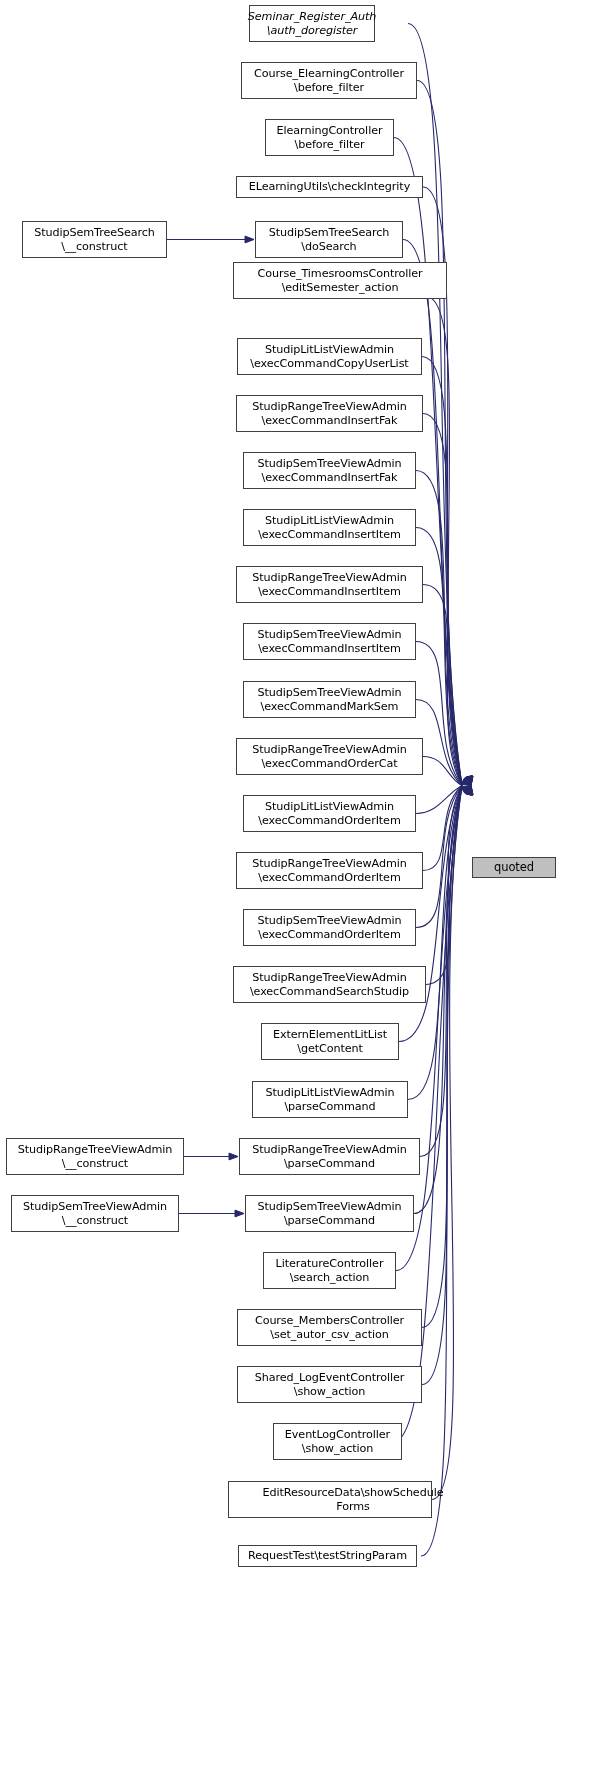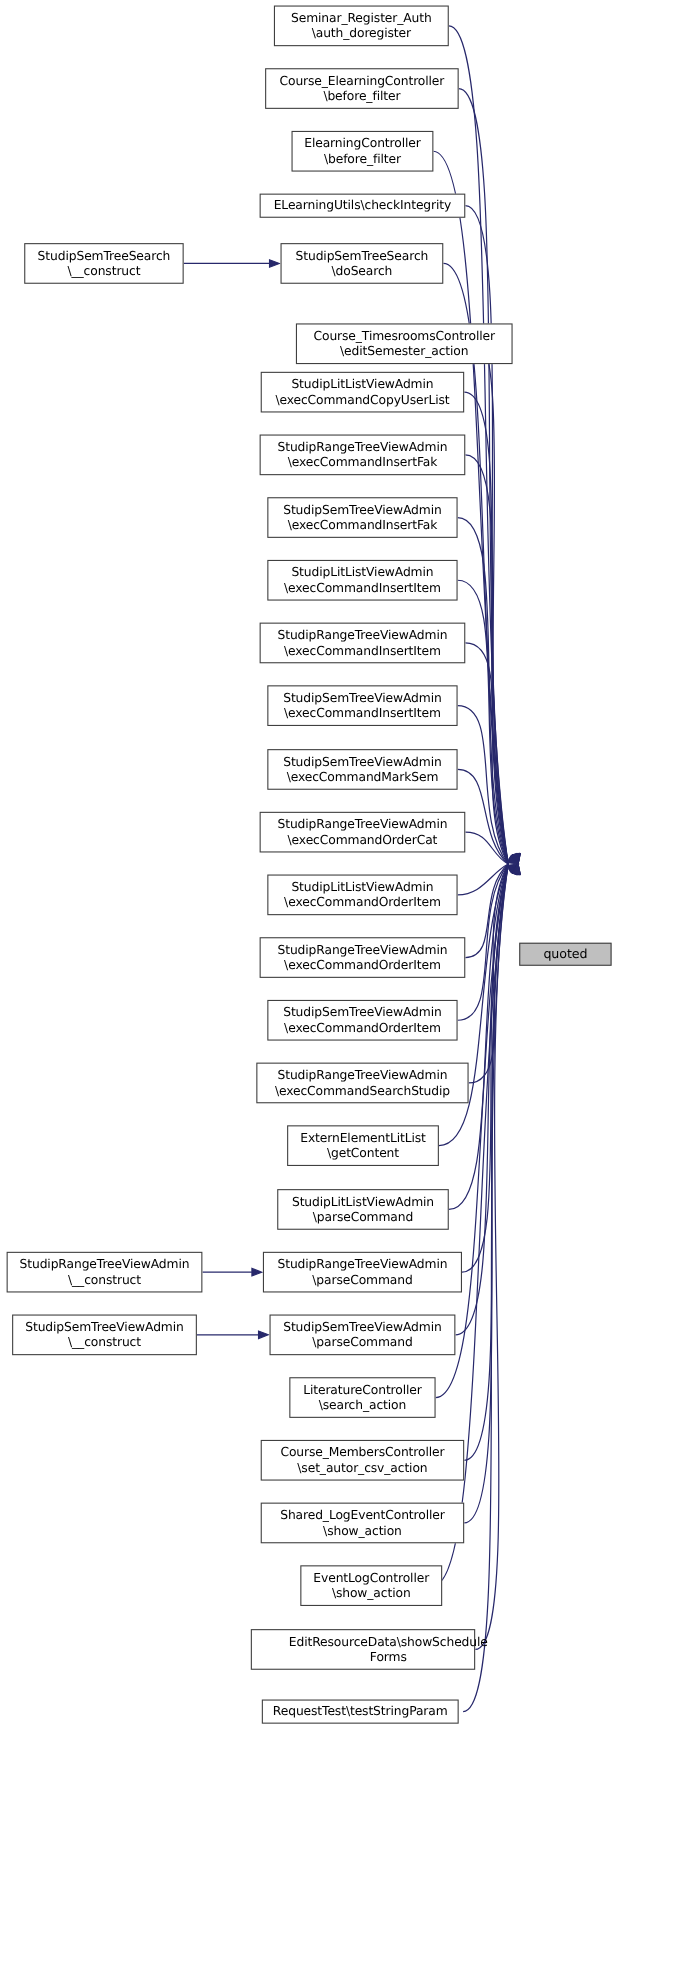--- a/index.html
+++ b/index.html
@@ -101,30 +101,30 @@
         <polygon points="254,239.5 245,242.9 245,236.1"></polygon>
         <path d="M184,1156.5 L229,1156.5"></path>
         <polygon points="238,1156.5 229,1159.9 229,1153.1"></polygon>
         <path d="M179,1213.5 L235,1213.5"></path>
         <polygon points="244,1213.5 235,1216.9 235,1210.1"></polygon>
       </g>
   </svg>
 
   <div id="nodes-layer">
       <div class="node target" style="left: 472px; top: 815px; width: 84px; height: 21px; margin-top: 42px;"><span>quoted</span></div>
-      <div class="node" style="left: 249px; top: 5px; width: 159px; height: 37px;"><span>Seminar_Register_Auth
+      <div class="node" style="left: 249px; top: 5px; width: 126px; height: 37px; font-style: italic;"><span>Seminar_Register_Auth
 \auth_doregister</span></div>
       <div class="node" style="left: 241px; top: 62px; width: 176px; height: 37px;"><span>Course_ElearningController
 \before_filter</span></div>
       <div class="node" style="left: 265px; top: 119px; width: 129px; height: 37px; text-align: center;"><span>ElearningController
 \before_filter</span></div>
       <div class="node" style="left: 236px; top: 176px; width: 187px; height: 22px;"><span>ELearningUtils\checkIntegrity</span></div>
       <div class="node" style="left: 255px; top: 221px; width: 148px; height: 37px;"><span>StudipSemTreeSearch
 \doSearch</span></div>
-      <div class="node" style="left: 233px; top: 294px; width: 197px; height: 37px; margin-left: 36px;"><span>Course_TimesroomsController
+      <div class="node" style="left: 233px; top: 262px; width: 214px; height: 37px;"><span>Course_TimesroomsController
 \editSemester_action</span></div>
       <div class="node" style="left: 237px; top: 338px; width: 185px; height: 37px;"><span>StudipLitListViewAdmin
 \execCommandCopyUserList</span></div>
       <div class="node" style="left: 236px; top: 395px; width: 187px; height: 37px;"><span>StudipRangeTreeViewAdmin
 \execCommandInsertFak</span></div>
       <div class="node" style="left: 243px; top: 452px; width: 173px; height: 37px;"><span>StudipSemTreeViewAdmin
 \execCommandInsertFak</span></div>
       <div class="node" style="left: 243px; top: 509px; width: 173px; height: 37px;"><span>StudipLitListViewAdmin
 \execCommandInsertItem</span></div>
       <div class="node" style="left: 236px; top: 566px; width: 187px; height: 37px;"><span>StudipRangeTreeViewAdmin

